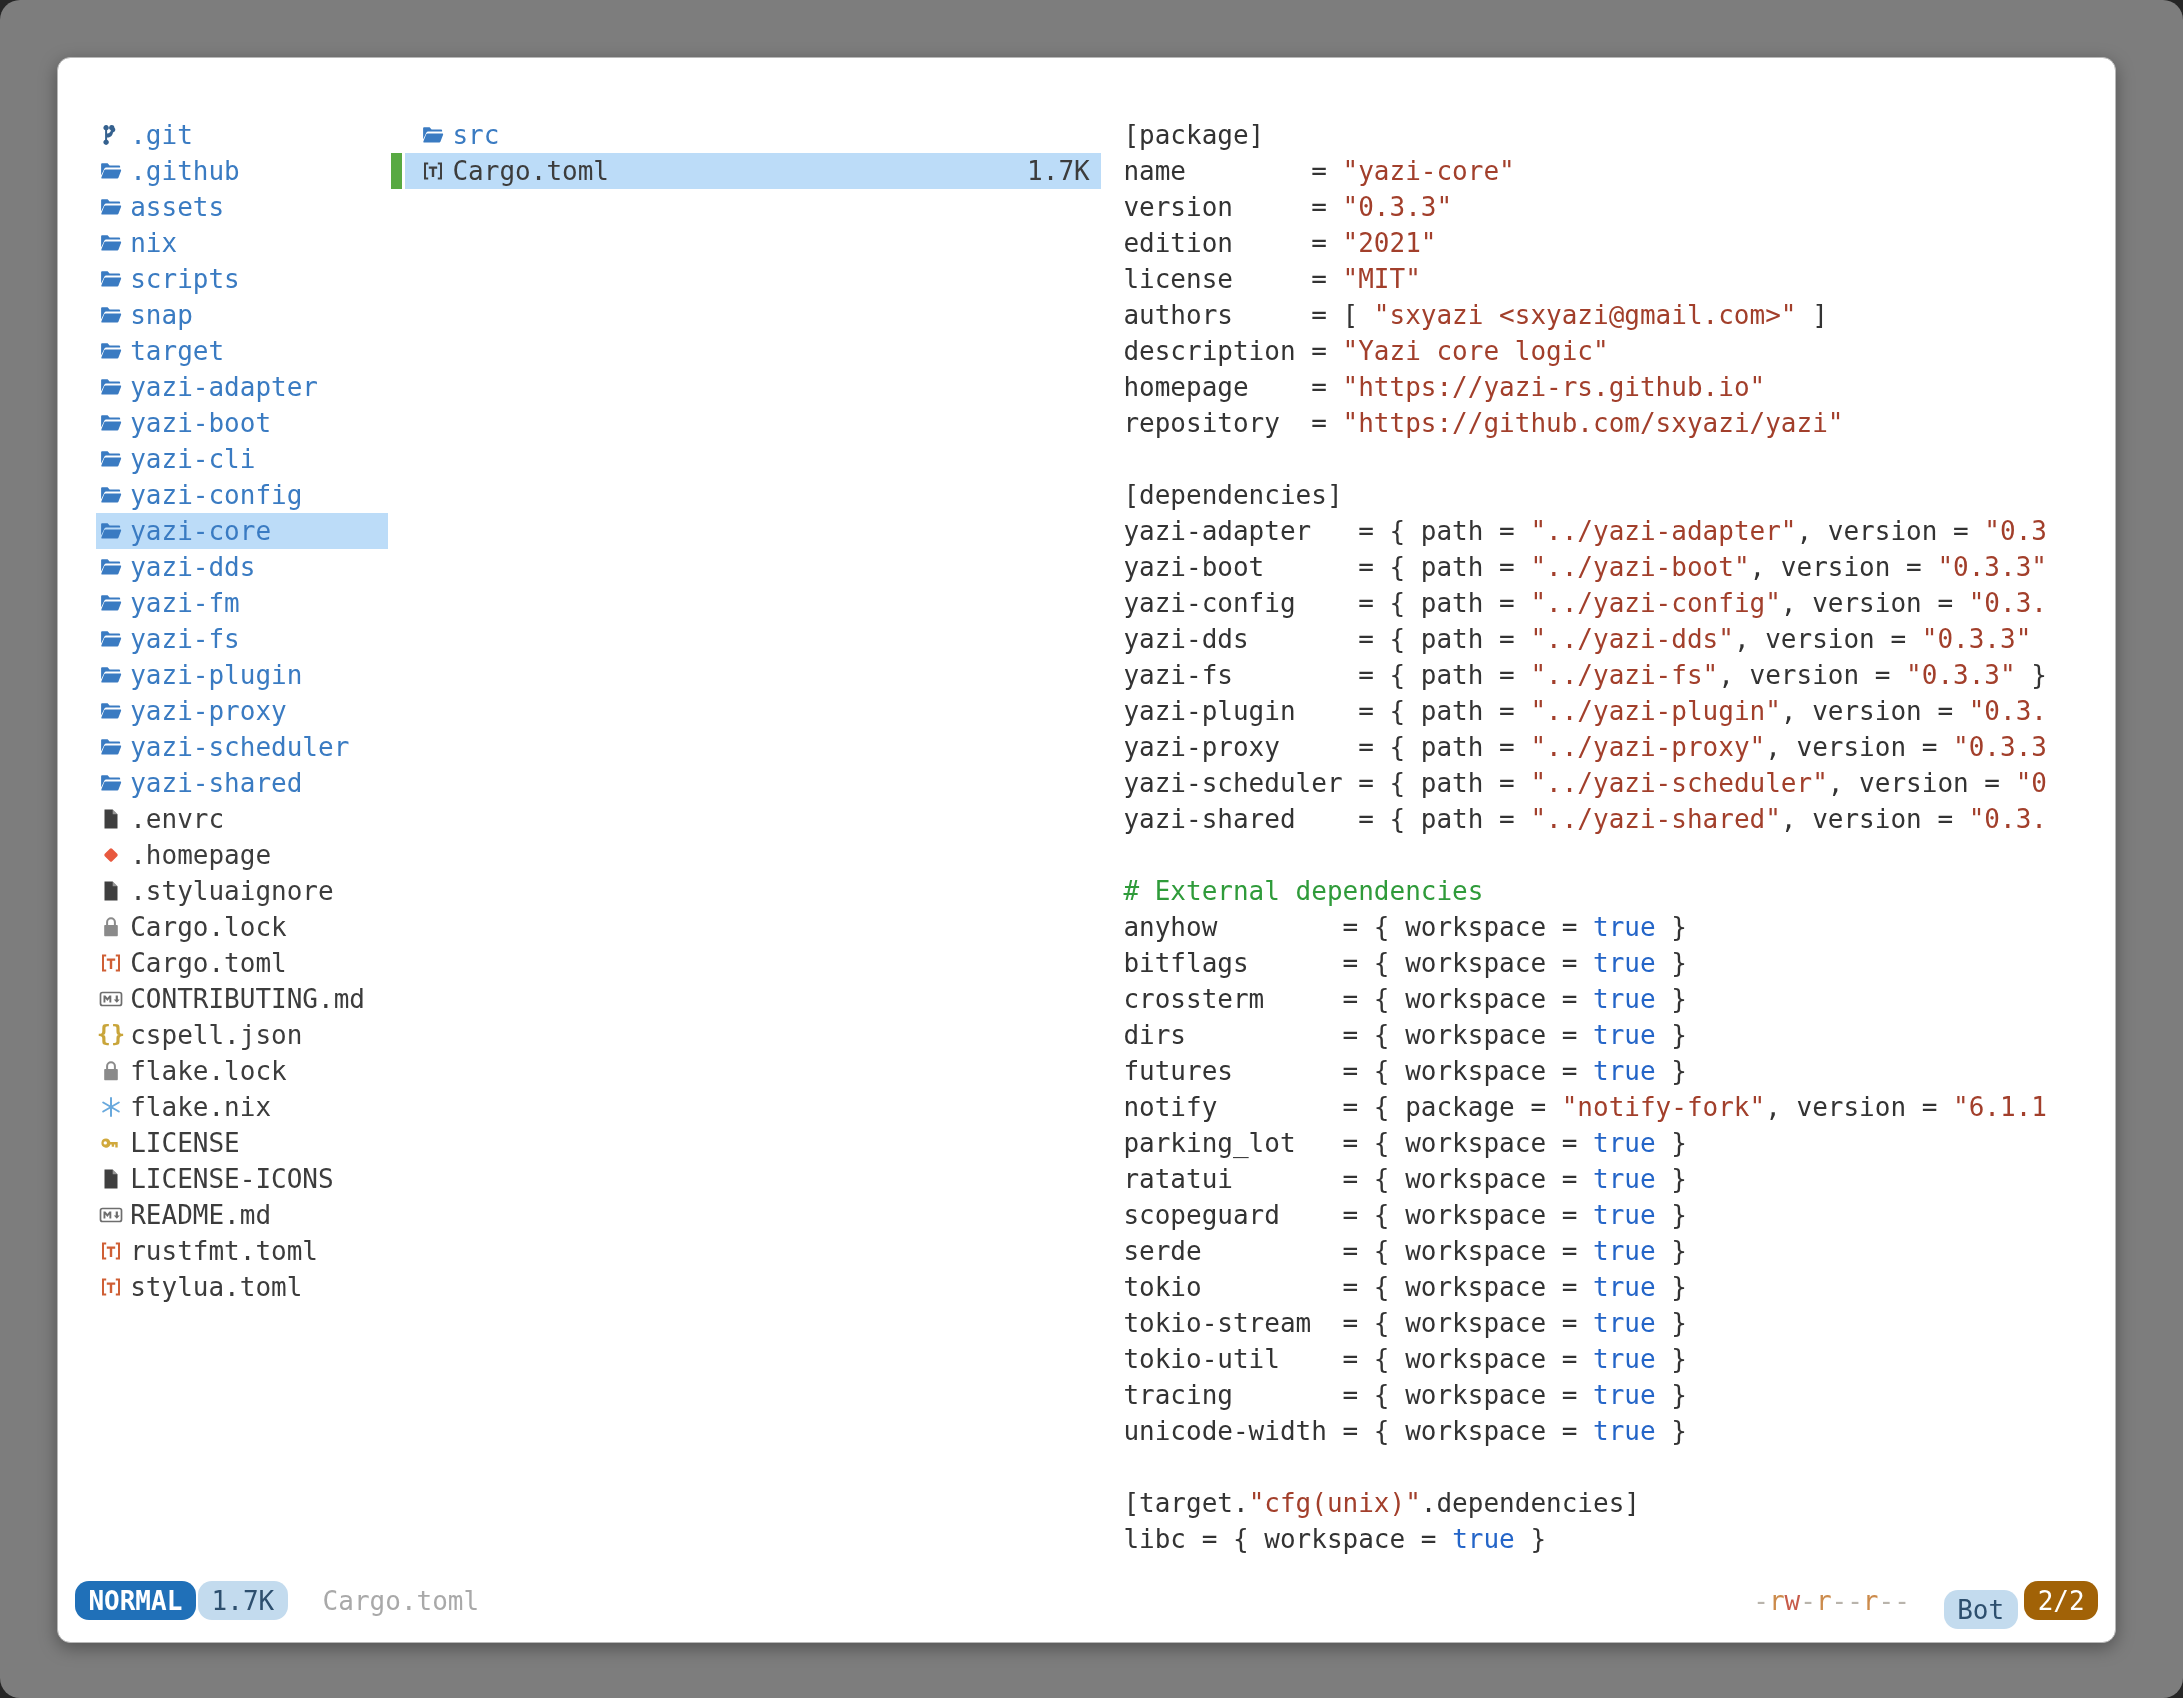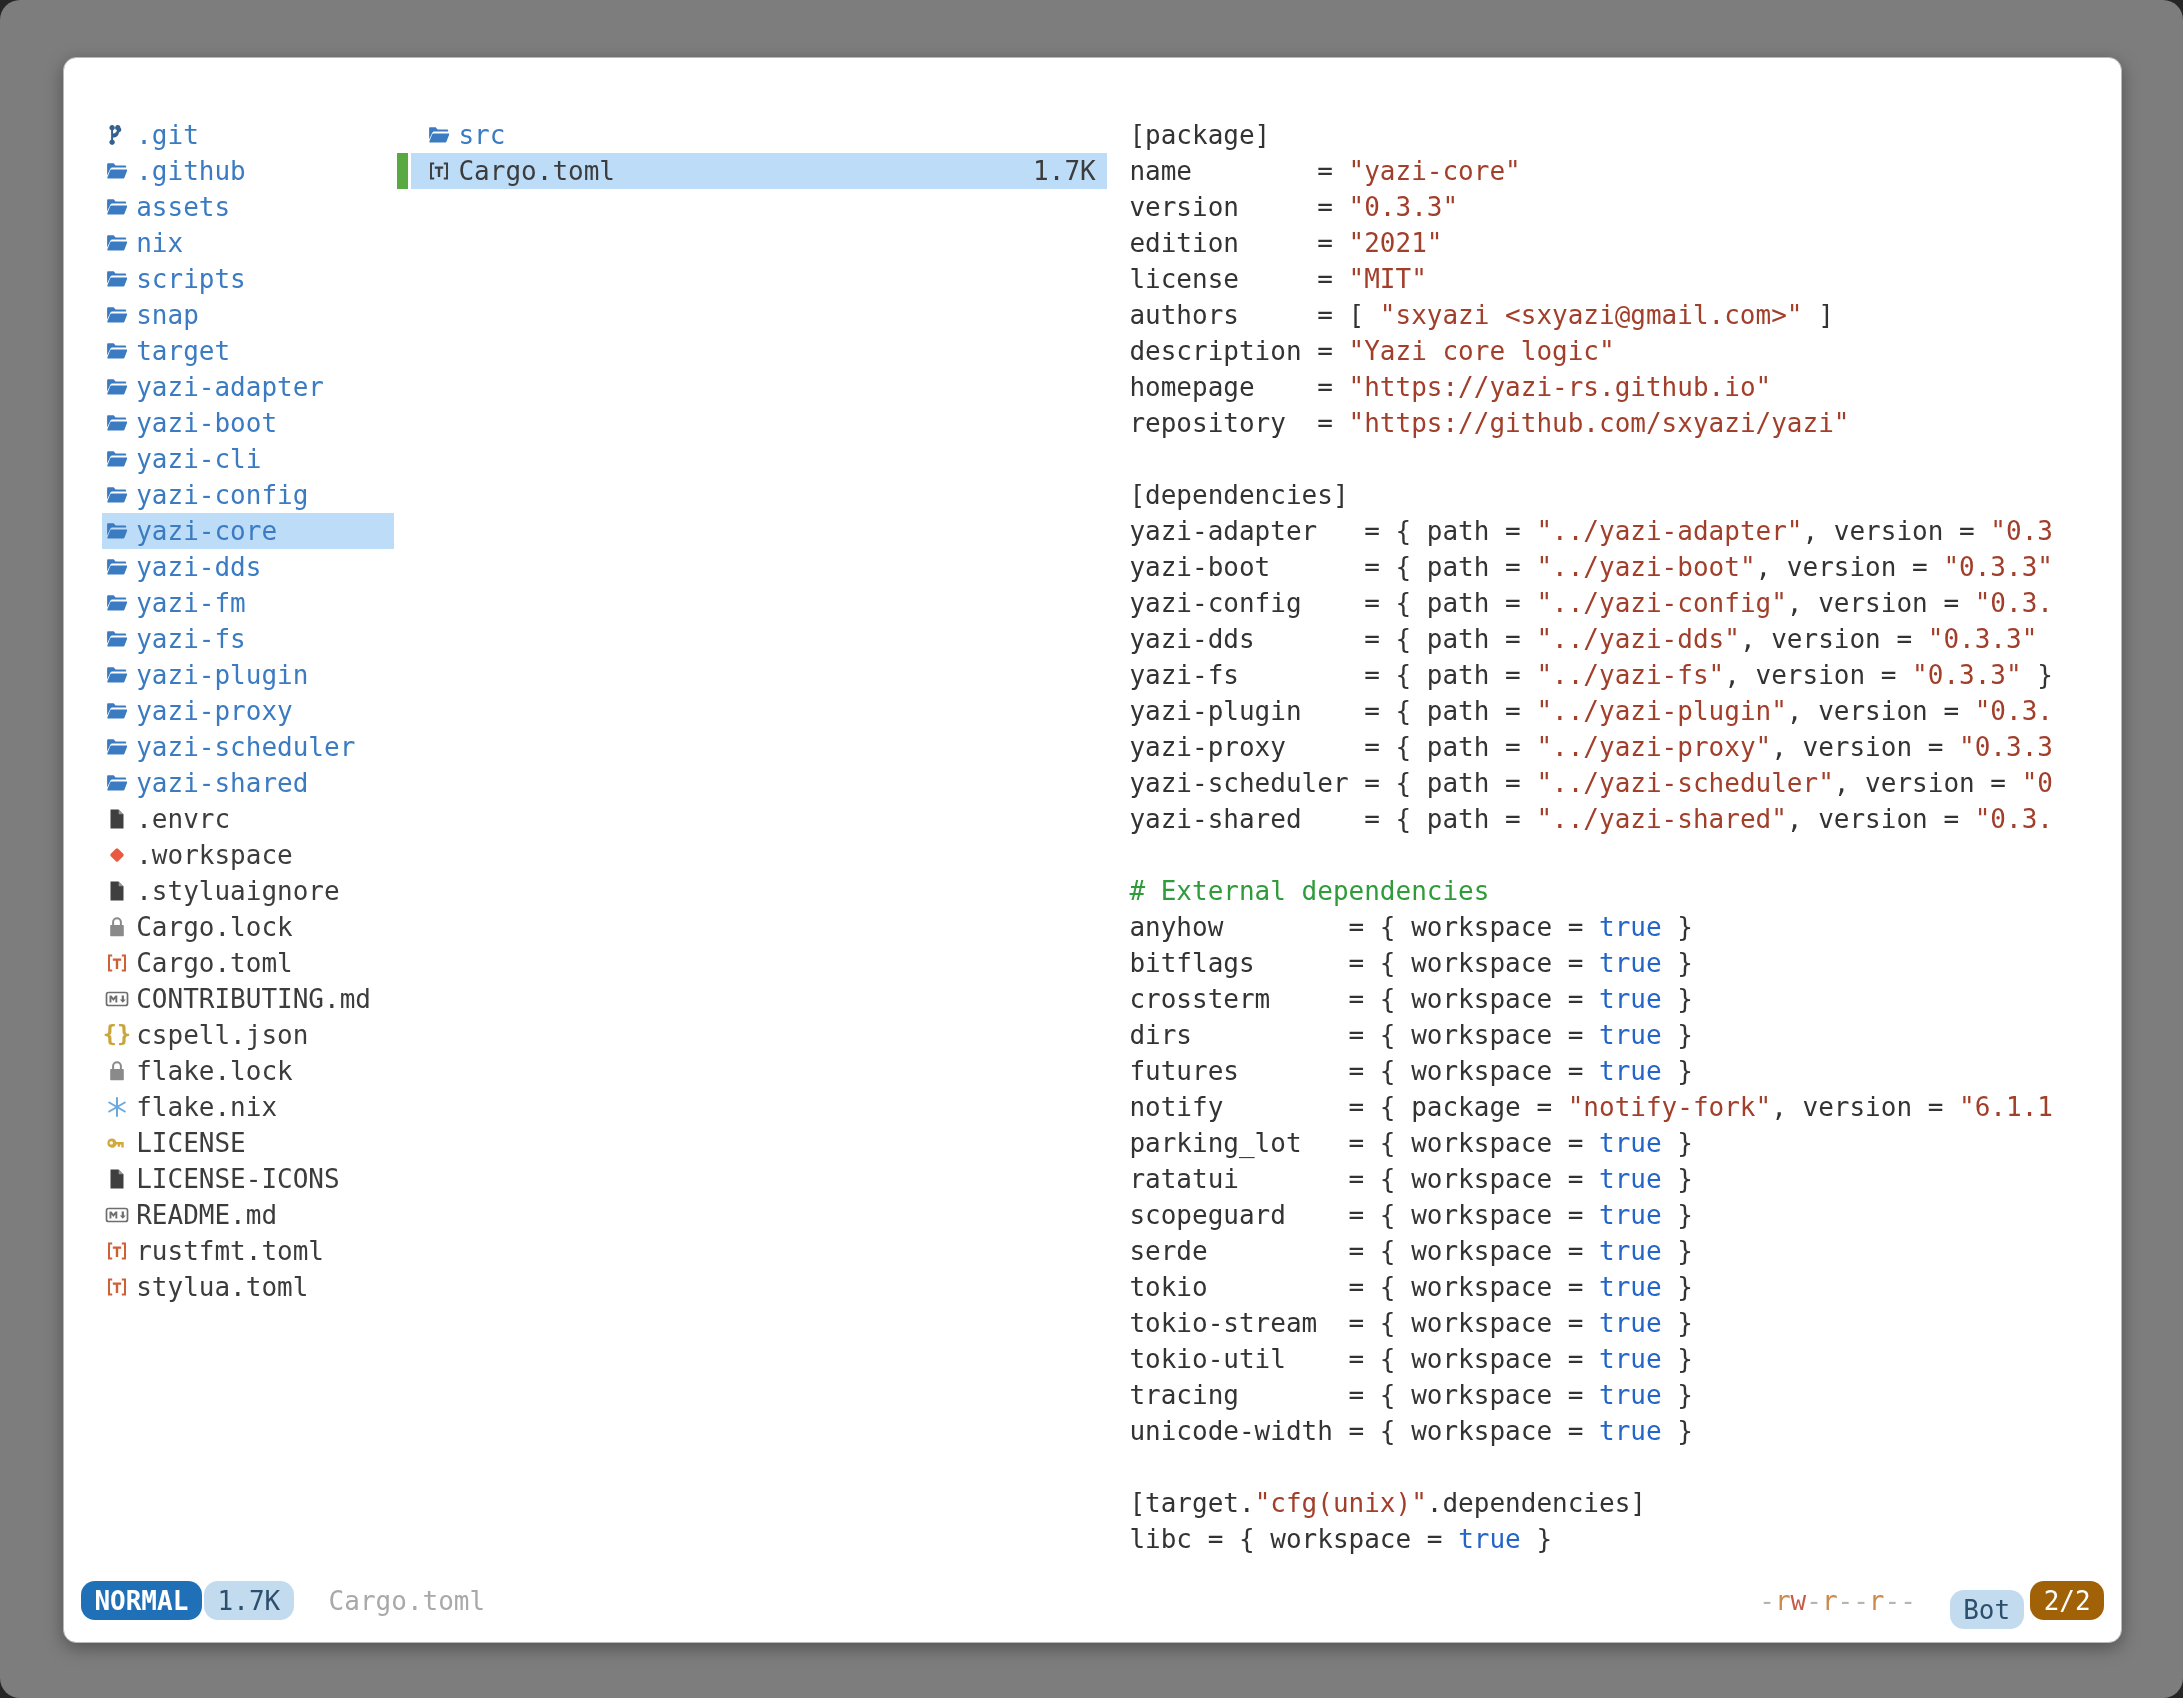--- a/index.html
+++ b/index.html
@@ -3,21 +3,21 @@
 <meta charset="utf-8">
 <style>
   html,body{margin:0;padding:0;}
   body{
     width:2183px;height:1698px;position:relative;
     background:#262626;
     font-family:"DejaVu Sans Mono", monospace;
   }
   .desktop{position:absolute;inset:0;background:#7d7d7d;border-radius:20px;}
   .window{
-    position:absolute;left:63px;top:57px;width:2057px;height:1584px;
+    position:absolute;left:57px;top:57px;width:2057px;height:1584px;
     background:#ffffff;border-radius:13.4px;border:0.8px solid #b8b8b8;
     box-shadow:0 5px 18.5px rgba(0,0,0,.35);
     display:flex;flex-direction:column;overflow:hidden;
   }
   .main{flex:1;display:flex;padding:59px 15px 6.7px 38px;overflow:hidden;}
   .pane{font-size:26px;color:#3c3c3c;}
   .pane-parent{width:292px;flex:none;}
   .pane-current{width:710px;flex:none;margin-left:3.4px;}
   .pane-preview{flex:1;margin-left:22px;overflow:hidden;}
 
@@ -241,21 +241,21 @@
               </svg>
             </span>
             <span class="label file">.envrc</span>
           </div>
           <div class="row">
             <span class="icon" style="color: rgb(232, 89, 63);">
               <svg viewBox="0 0 24 24">
                 <rect x="6.8" y="6.8" width="10.4" height="10.4" rx="1.6" transform="rotate(45 12 12)" fill="currentColor"></rect>
               </svg>
             </span>
-            <span class="label file">.workspace</span>
+            <span class="label file">.homepage</span>
           </div>
           <div class="row">
             <span class="icon" style="color: rgb(63, 63, 63);">
               <svg viewBox="0 0 24 24">
                 <path fill="currentColor" d="M5.5 2.5h8.2l4.8 4.8v14.2H5.5z"></path>
                 <path fill="#ffffff" opacity=".45" d="M13.7 2.5l4.8 4.8h-4.8z"></path>
               </svg>
             </span>
             <span class="label file">.styluaignore</span>
           </div>

